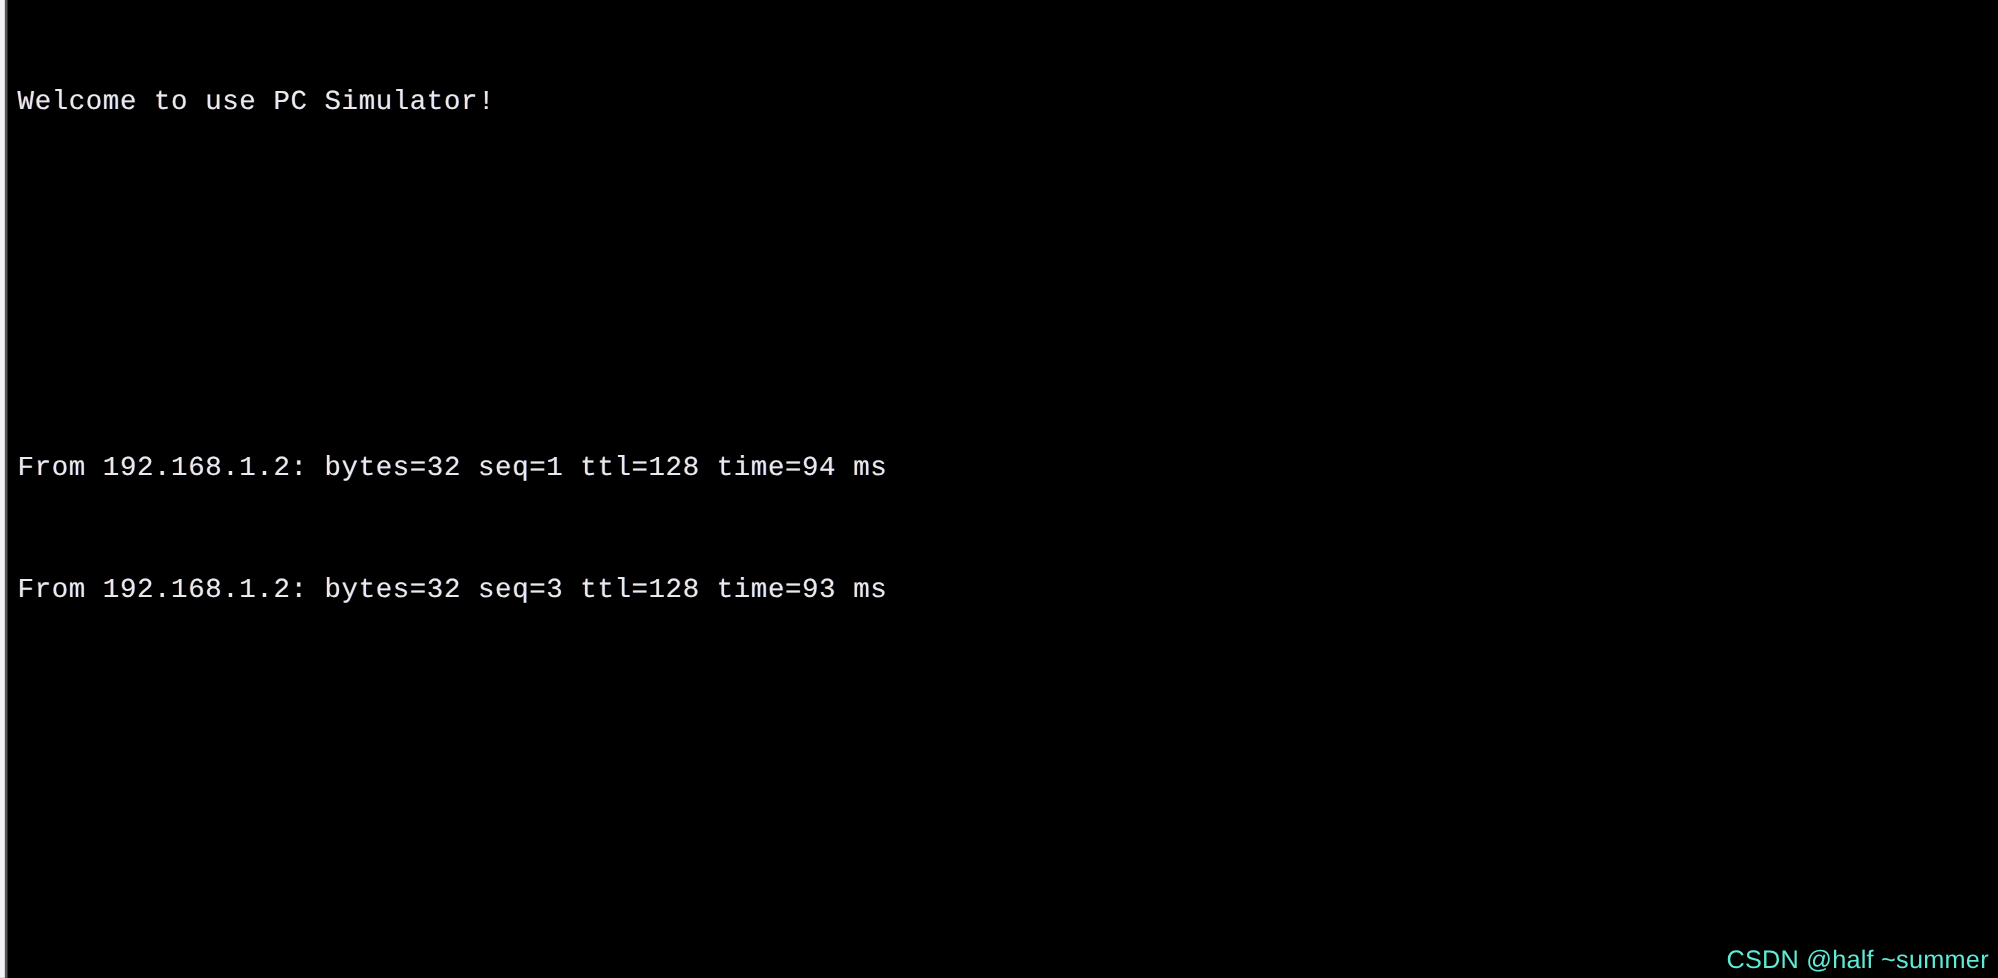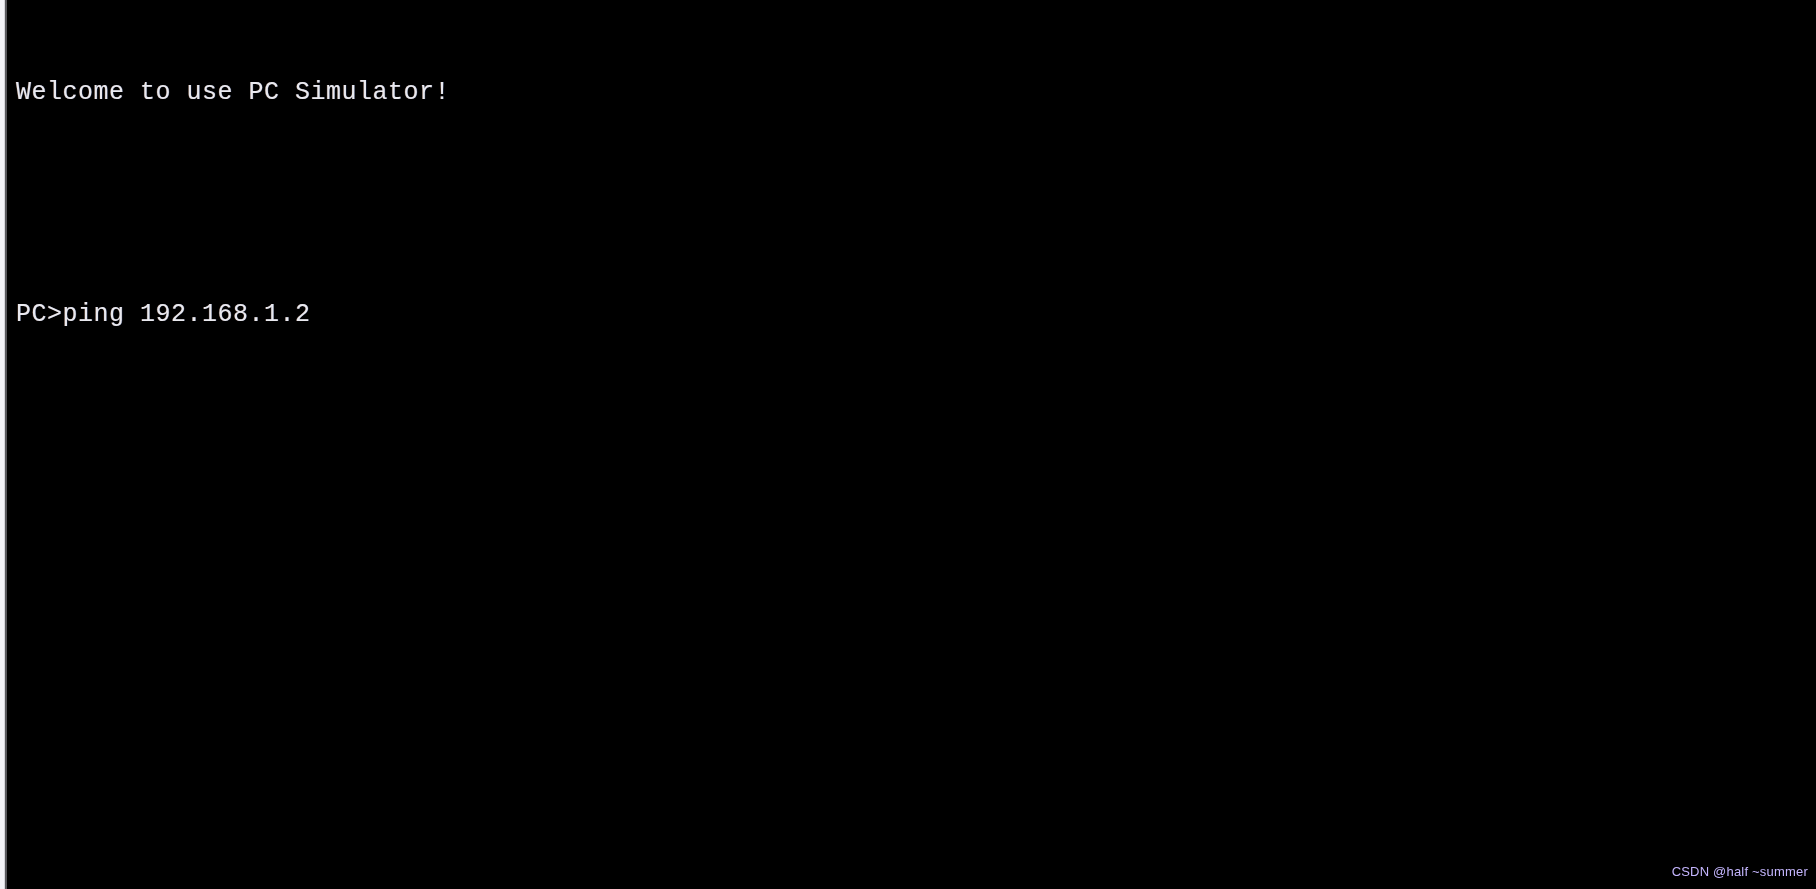--- a/index.html
+++ b/index.html
@@ -66,42 +66,43 @@
   }
   .console-line.blank {
     color: transparent;
   }
 
   #watermark {
     position: absolute;
     right: 8px;
     bottom: 6px;
     font-family: "Liberation Sans", "DejaVu Sans", sans-serif;
-    font-size: 13px;
+    font-size: 23px;
     line-height: 22px;
-    color: #c4b5fd;
+    color: #5eead4;
     letter-spacing: 0.2px;
     user-select: none;
     white-space: pre;
   }
 </style>
 </head>
 <body>
 
 <div id="terminal-window">
 
   <div id="window-left-edge"></div>
 
   <div id="terminal-screen">
 
     <div id="console-output">
       <span class="console-line">Welcome to use PC Simulator!</span>
       <span class="console-line blank"></span>
-      <span class="console-line">PC&gt;ping 192.168.1.2</span>
       <span class="console-line blank"></span>
+      <span class="console-line">From 192.168.1.2: bytes=32 seq=1 ttl=128 time=94 ms</span>
+      <span class="console-line">From 192.168.1.2: bytes=32 seq=3 ttl=128 time=93 ms</span>
       
       
       
       
       
       
       
       
       
       

